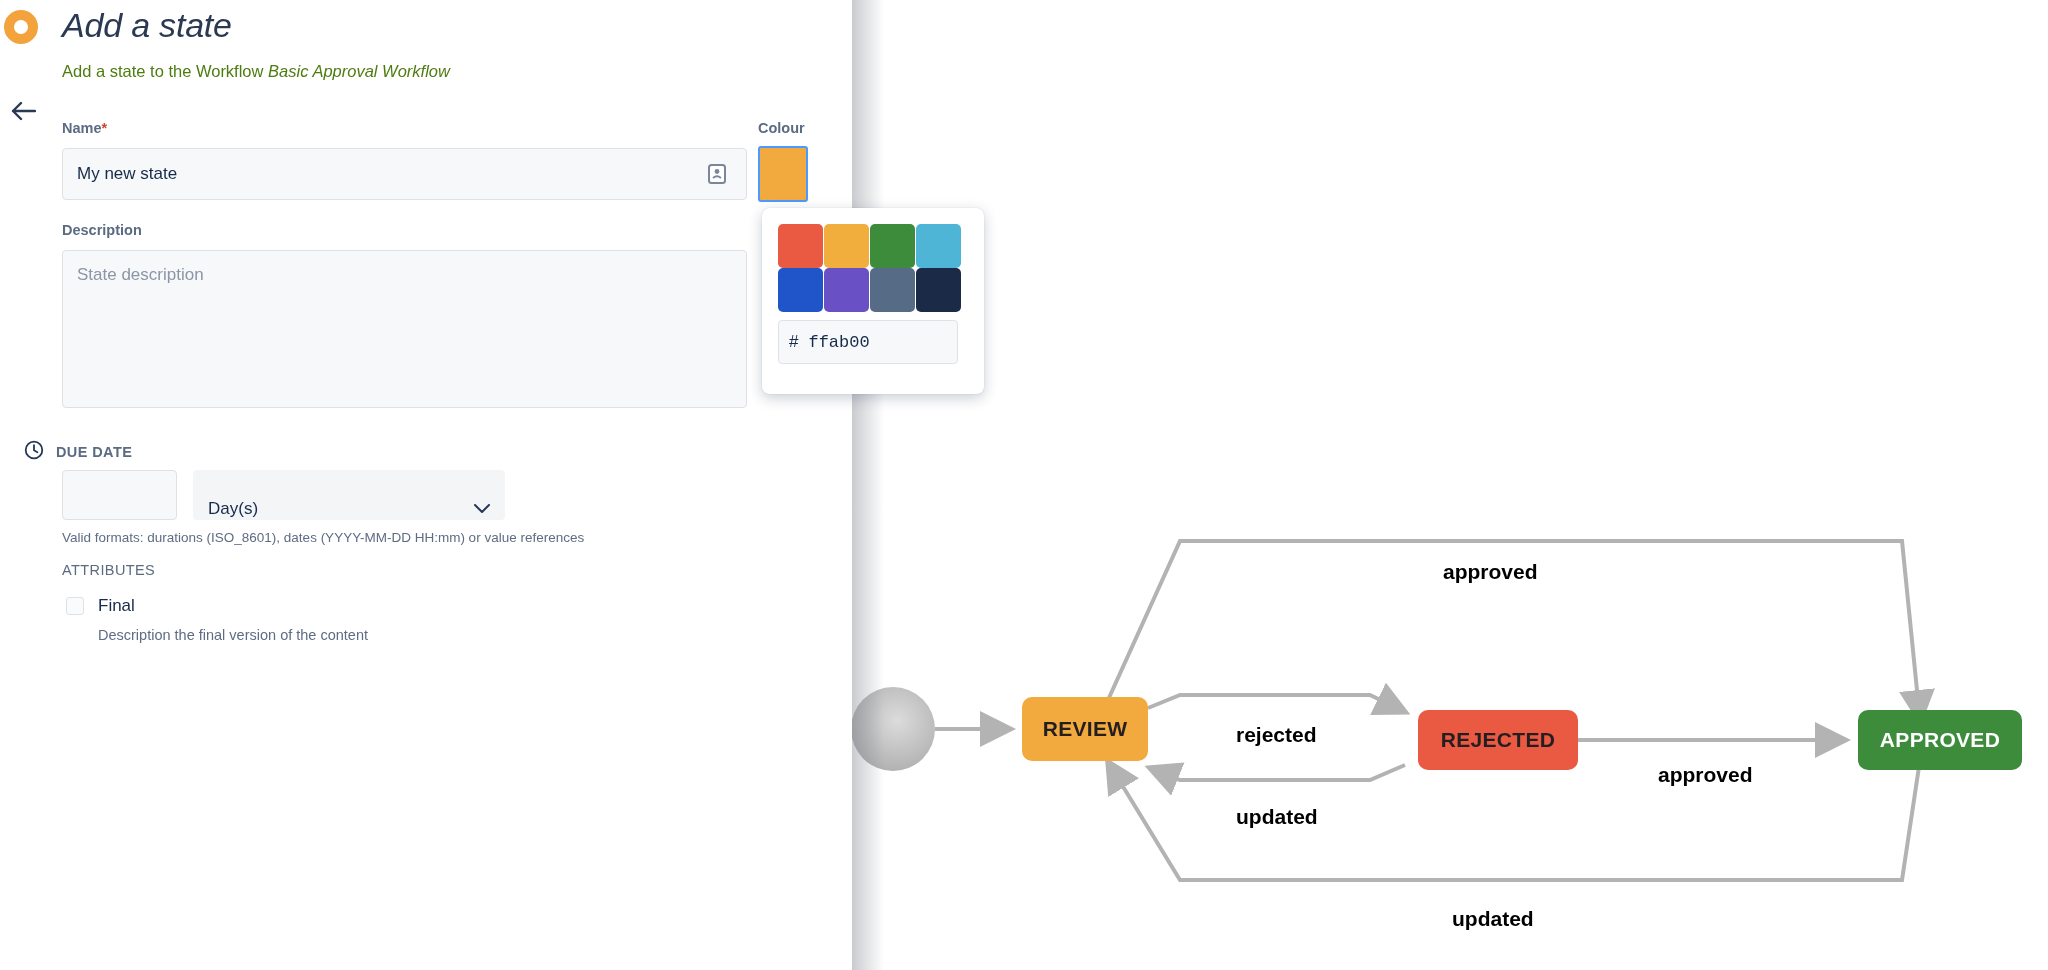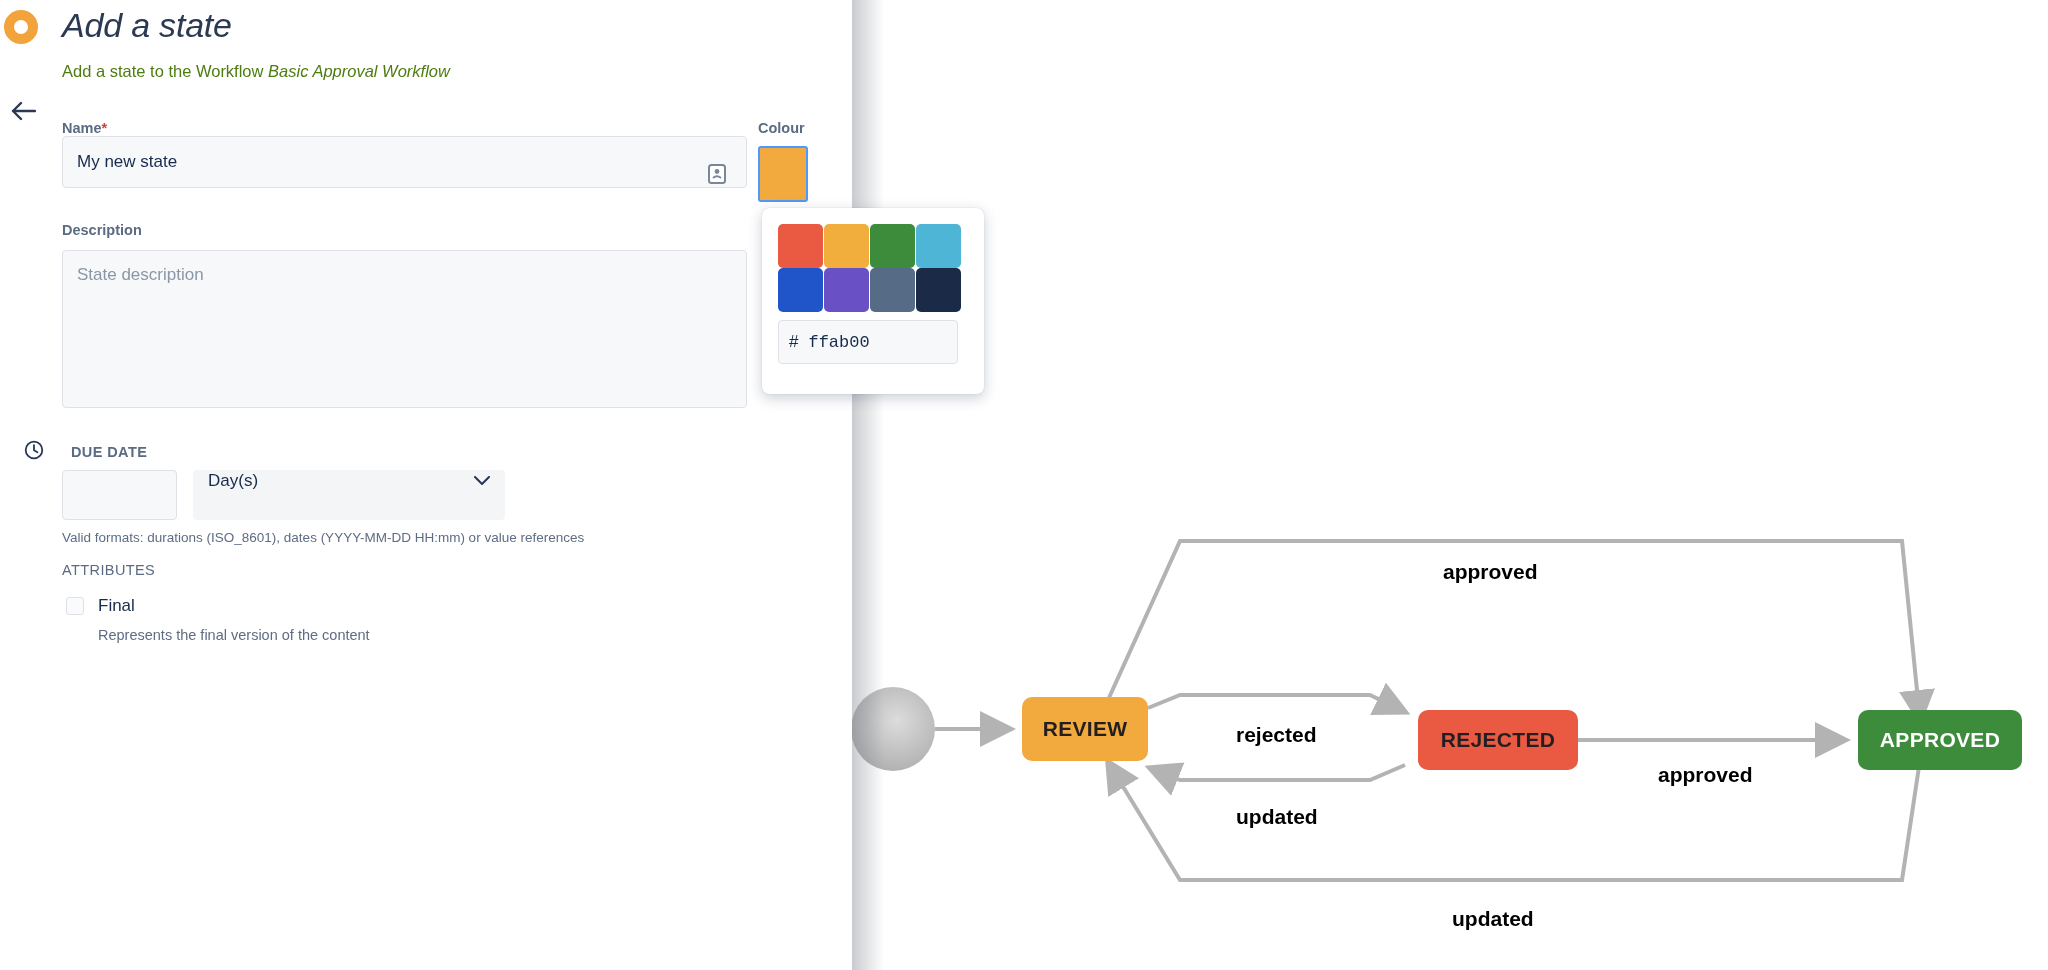--- a/index.html
+++ b/index.html
@@ -62,21 +62,21 @@
   .text-input {
     position: absolute;
     background: #f7f8f9;
     border: 1px solid #dfe1e6;
     border-radius: 4px;
     font-size: 17px; color: #172b4d;
     font-family: "Liberation Sans", sans-serif;
     outline: none;
   }
   .in-name {
-    left: 62px; top: 136px; width: 685px; height: 52px;
+    left: 62px; top: 148px; width: 685px; height: 52px;
     padding: 0 44px 0 14px;
   }
   .name-badge-icon {
     position: absolute; left: 706px; top: 163px;
     width: 22px; height: 22px;
     display: flex; align-items: center; justify-content: center;
     cursor: pointer;
   }
   .in-desc {
     left: 62px; top: 250px; width: 685px; height: 158px;
@@ -124,37 +124,37 @@
     display: flex; align-items: center;
     padding: 0 10px;
     gap: 10px;
   }
   .hash { font-size: 17px; color: #172b4d; }
   .hex-val { font-size: 17px; color: #172b4d; background: transparent; border: none; outline: none; width: 130px; font-family: Liberation Mono, monospace; }
 
   
   .duedate-head {
     position: absolute; left: 24px; top: 440px;
-    display: flex; align-items: center; gap: 27px;
+    display: flex; align-items: center; gap: 12px;
   }
   .duedate-title {
     font-size: 14.5px; font-weight: bold; color: #5b6b82;
     letter-spacing: 0.4px;
   }
   .dd-num {
     left: 62px; top: 470px; width: 115px; height: 50px;
     padding: 0 12px;
   }
   .select {
     position: absolute;
     background: #f4f5f7;
     border: 1px solid #f4f5f7;
     border-radius: 4px;
     font-size: 17px; color: #172b4d;
-    display: flex; align-items: flex-start;
+    display: flex; align-items: flex-end;
     padding: 0 14px; cursor: pointer;
   }
   .select .chev { margin-left: auto; }
   .sel-unit   { left: 193px; top: 470px; width: 312px; height: 50px; }
   .sel-period { left: 519px; top: 470px; width: 294px; height: 50px; }
 
   .hint {
     position: absolute; left: 62px; top: 530px;
     font-size: 13.5px; color: #5e6c84; white-space: nowrap;
   }
@@ -306,21 +306,21 @@
 
 
     <div class="hint">Valid formats: durations (ISO_8601), dates (YYYY-MM-DD HH:mm) or value references</div>
 
     <div class="attr-head">ATTRIBUTES</div>
 
     <div class="chk-row">
       <span class="chk-box"></span>
       <span class="chk-label">Final</span>
     </div>
-    <div class="chk-help">Represents the final version of the content</div>
+    <div class="chk-help">Description the final version of the content</div>
   </div>
 
   <div class="colour-popup">
     <div class="swatch-grid">
       <div class="swatch" style="background:#ea5a43"></div>
       <div class="swatch" style="background:#f2ae3c"></div>
       <div class="swatch" style="background:#3c8c3c"></div>
       <div class="swatch" style="background:#4eb5d6"></div>
       <div class="swatch" style="background:#1f55c9"></div>
       <div class="swatch" style="background:#6950c4"></div>

